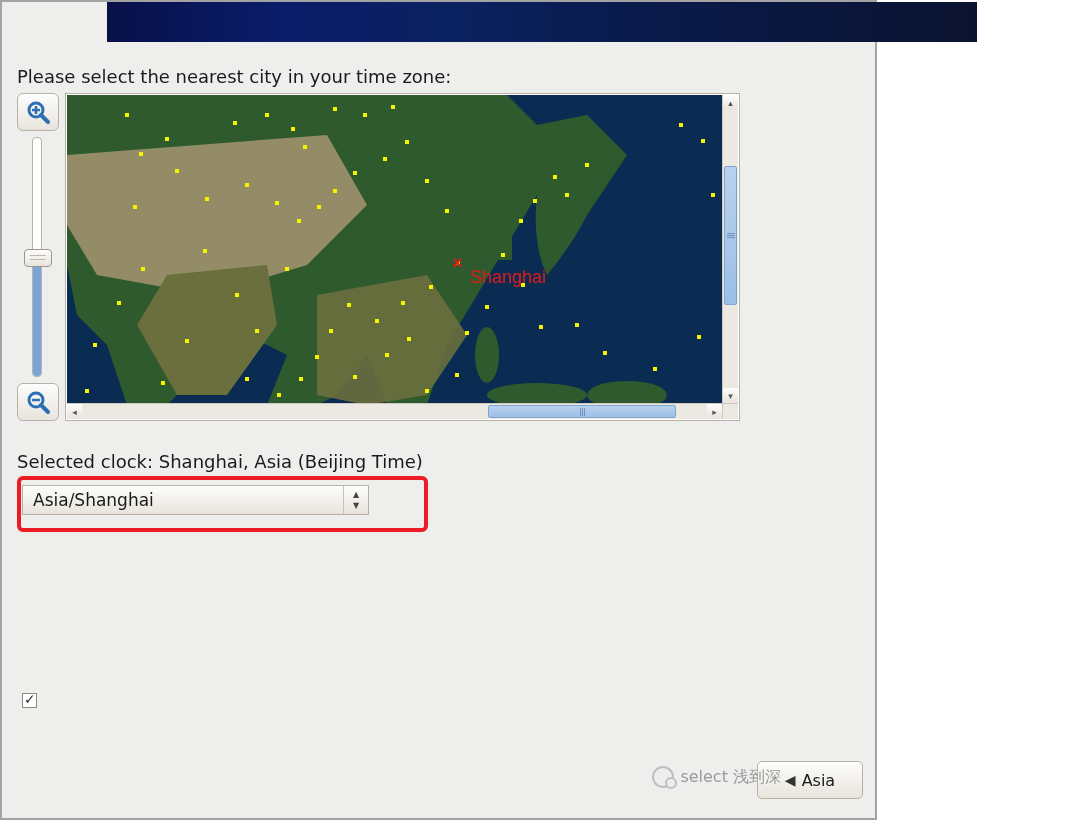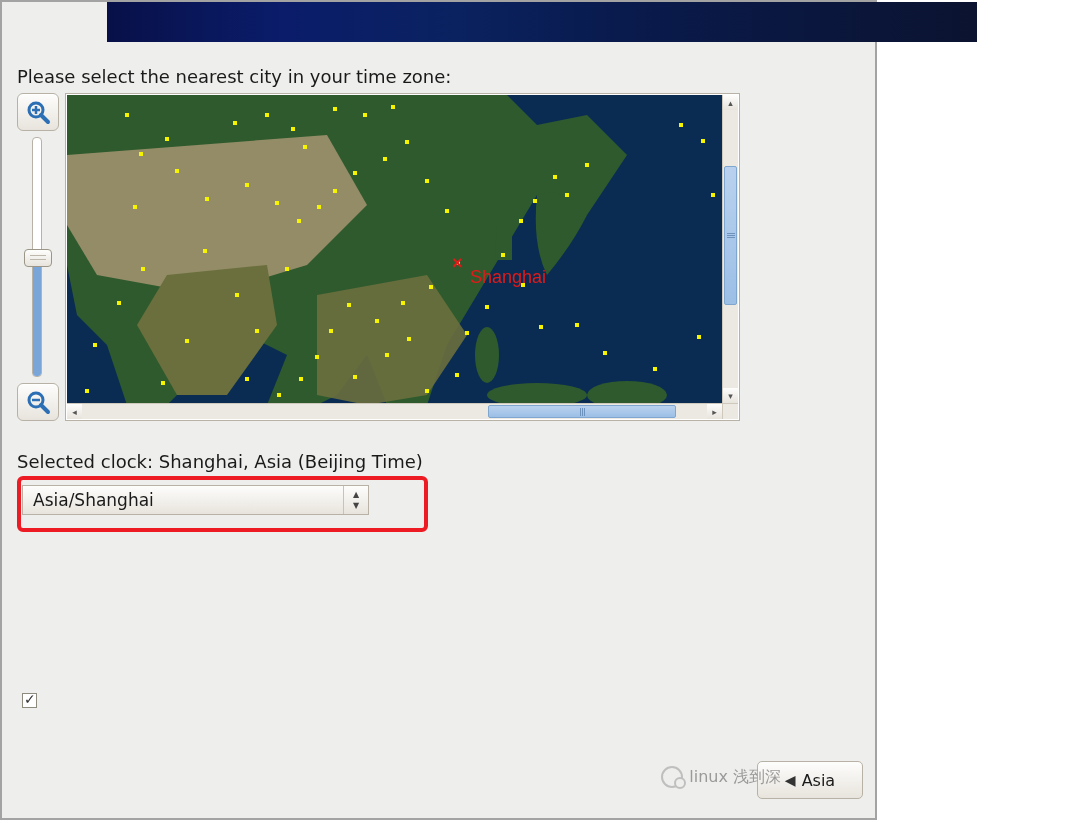--- a/index.html
+++ b/index.html
@@ -230,16 +230,16 @@
       <span class="arr">◀</span>
       <span>Asia</span>
     </div>
   </div>
 
   <div class="watermark">
     <span class="wm-logo">
         <span class="c1"></span>
         <span class="c2"></span>
       </span>
-    <span>linux 浅到深</span>
+    <span>select 浅到深</span>
   </div>
 
 </div>
 
 </body></html>

